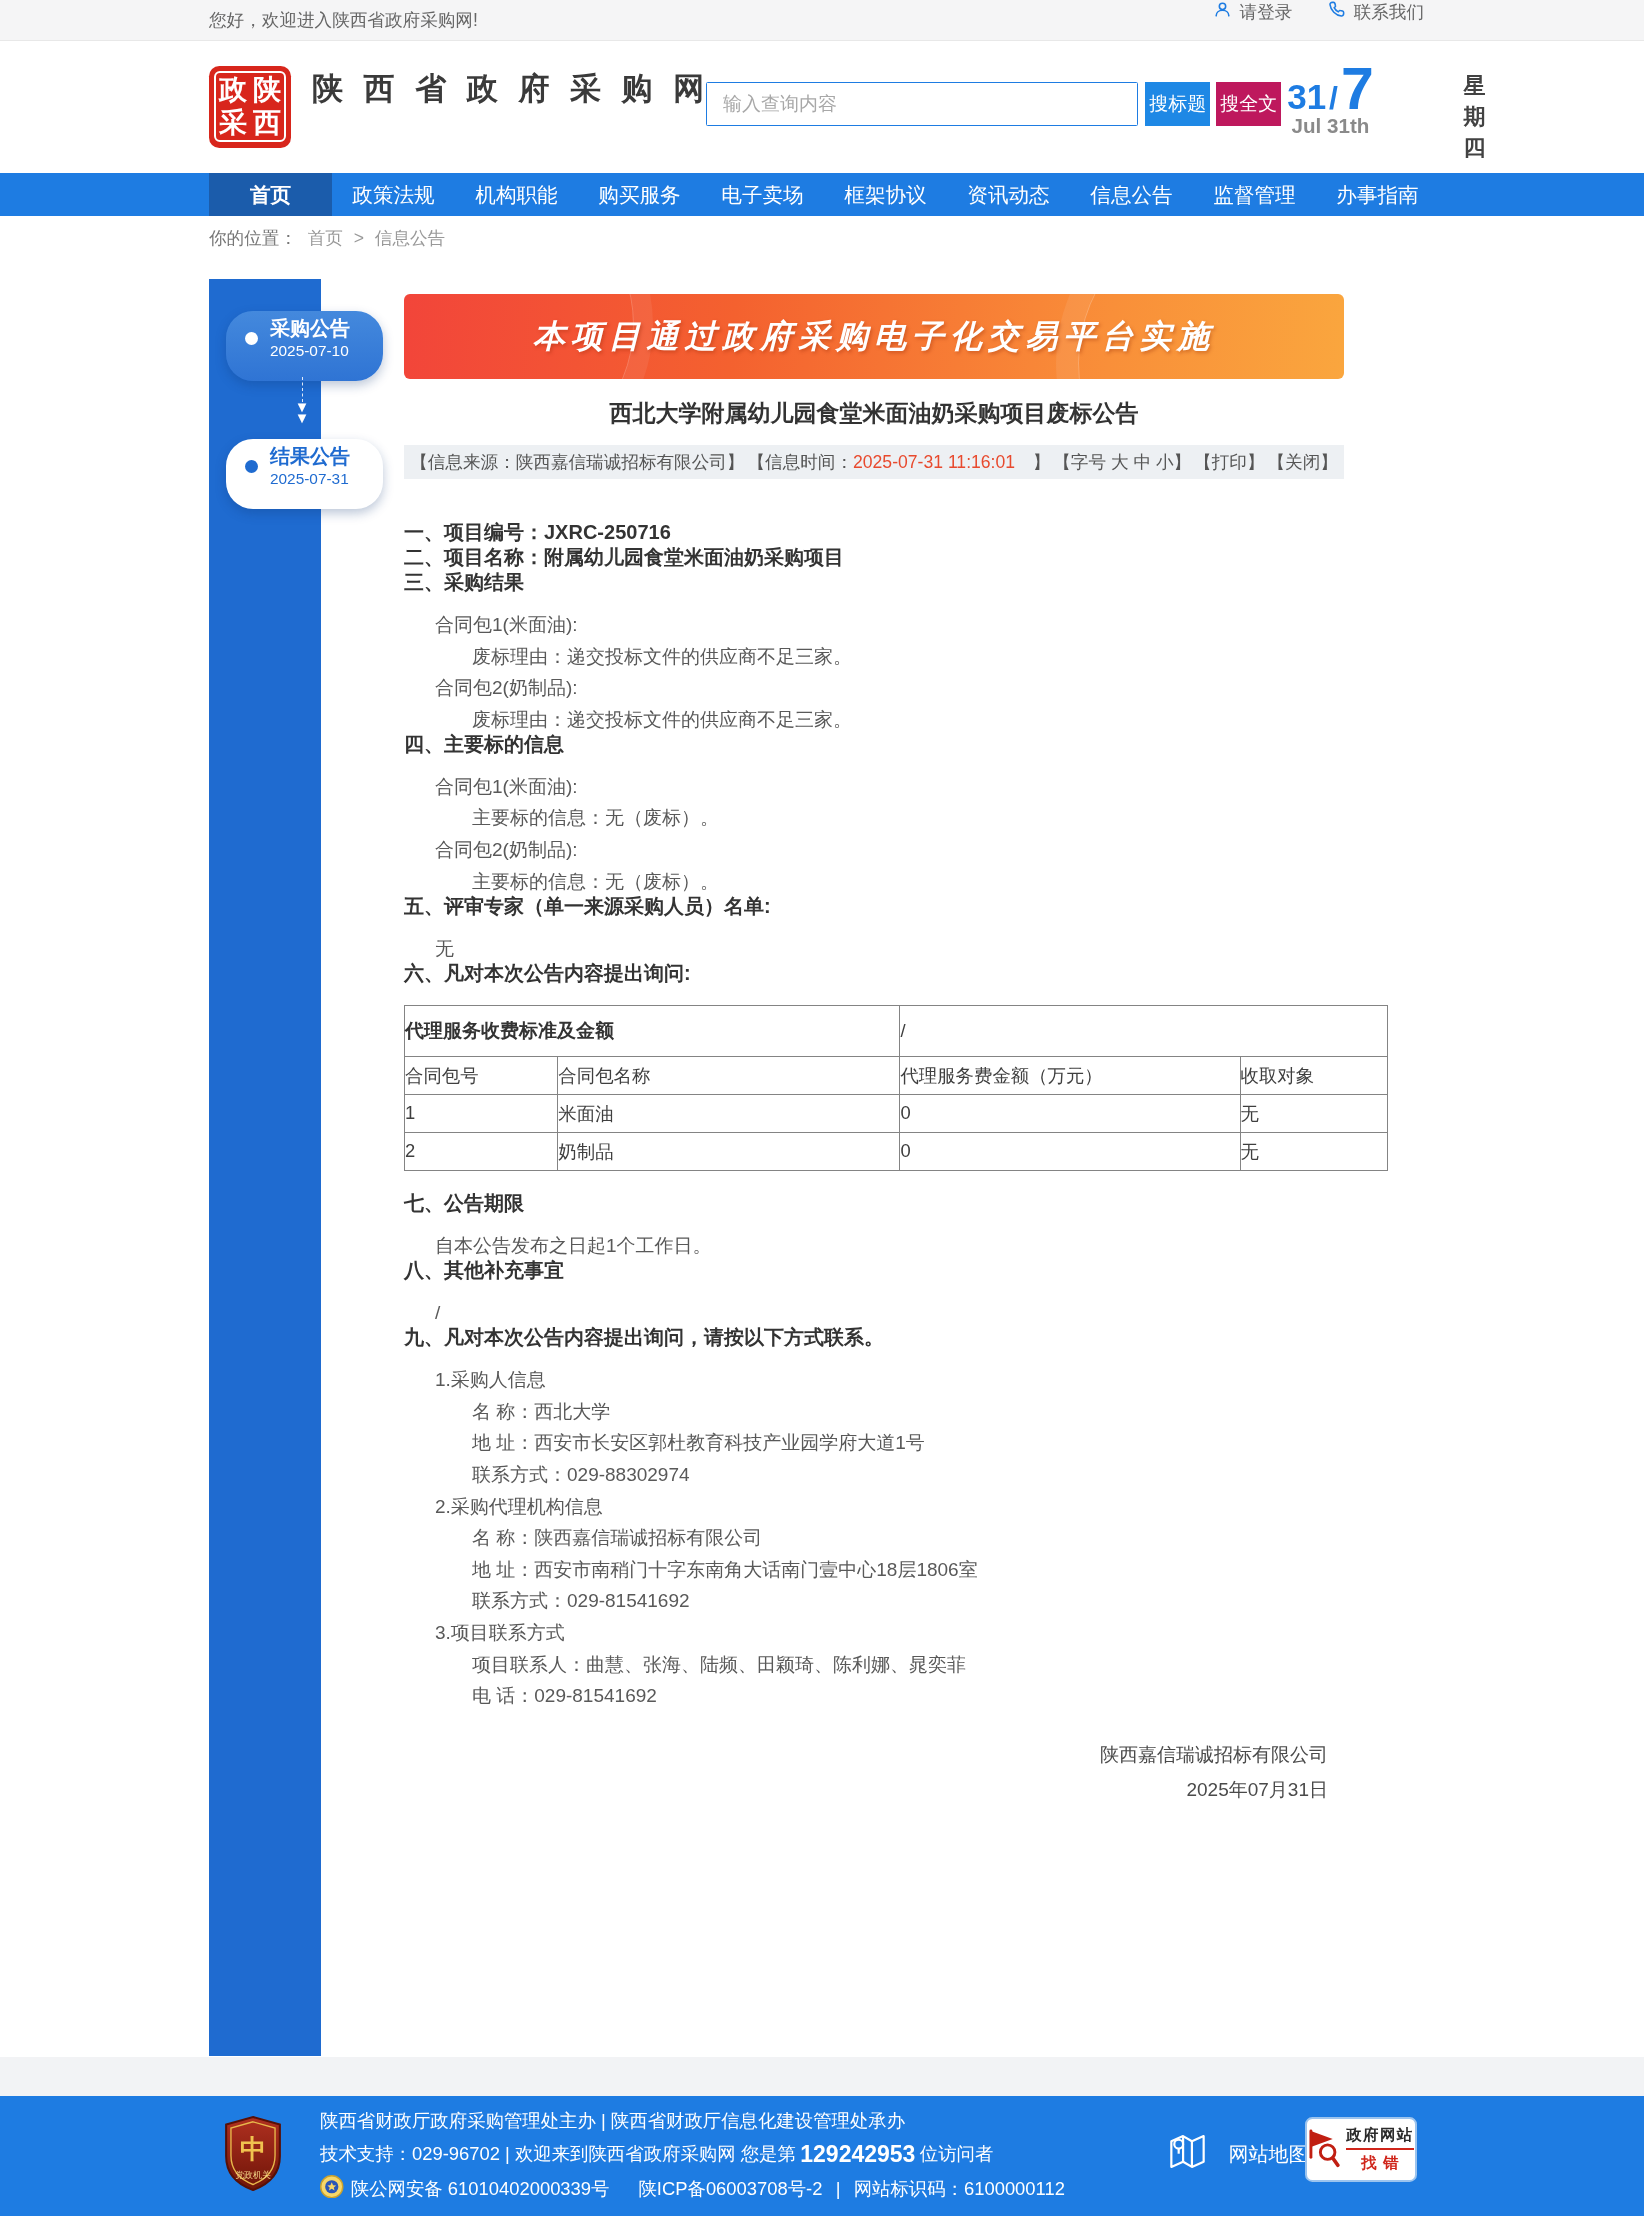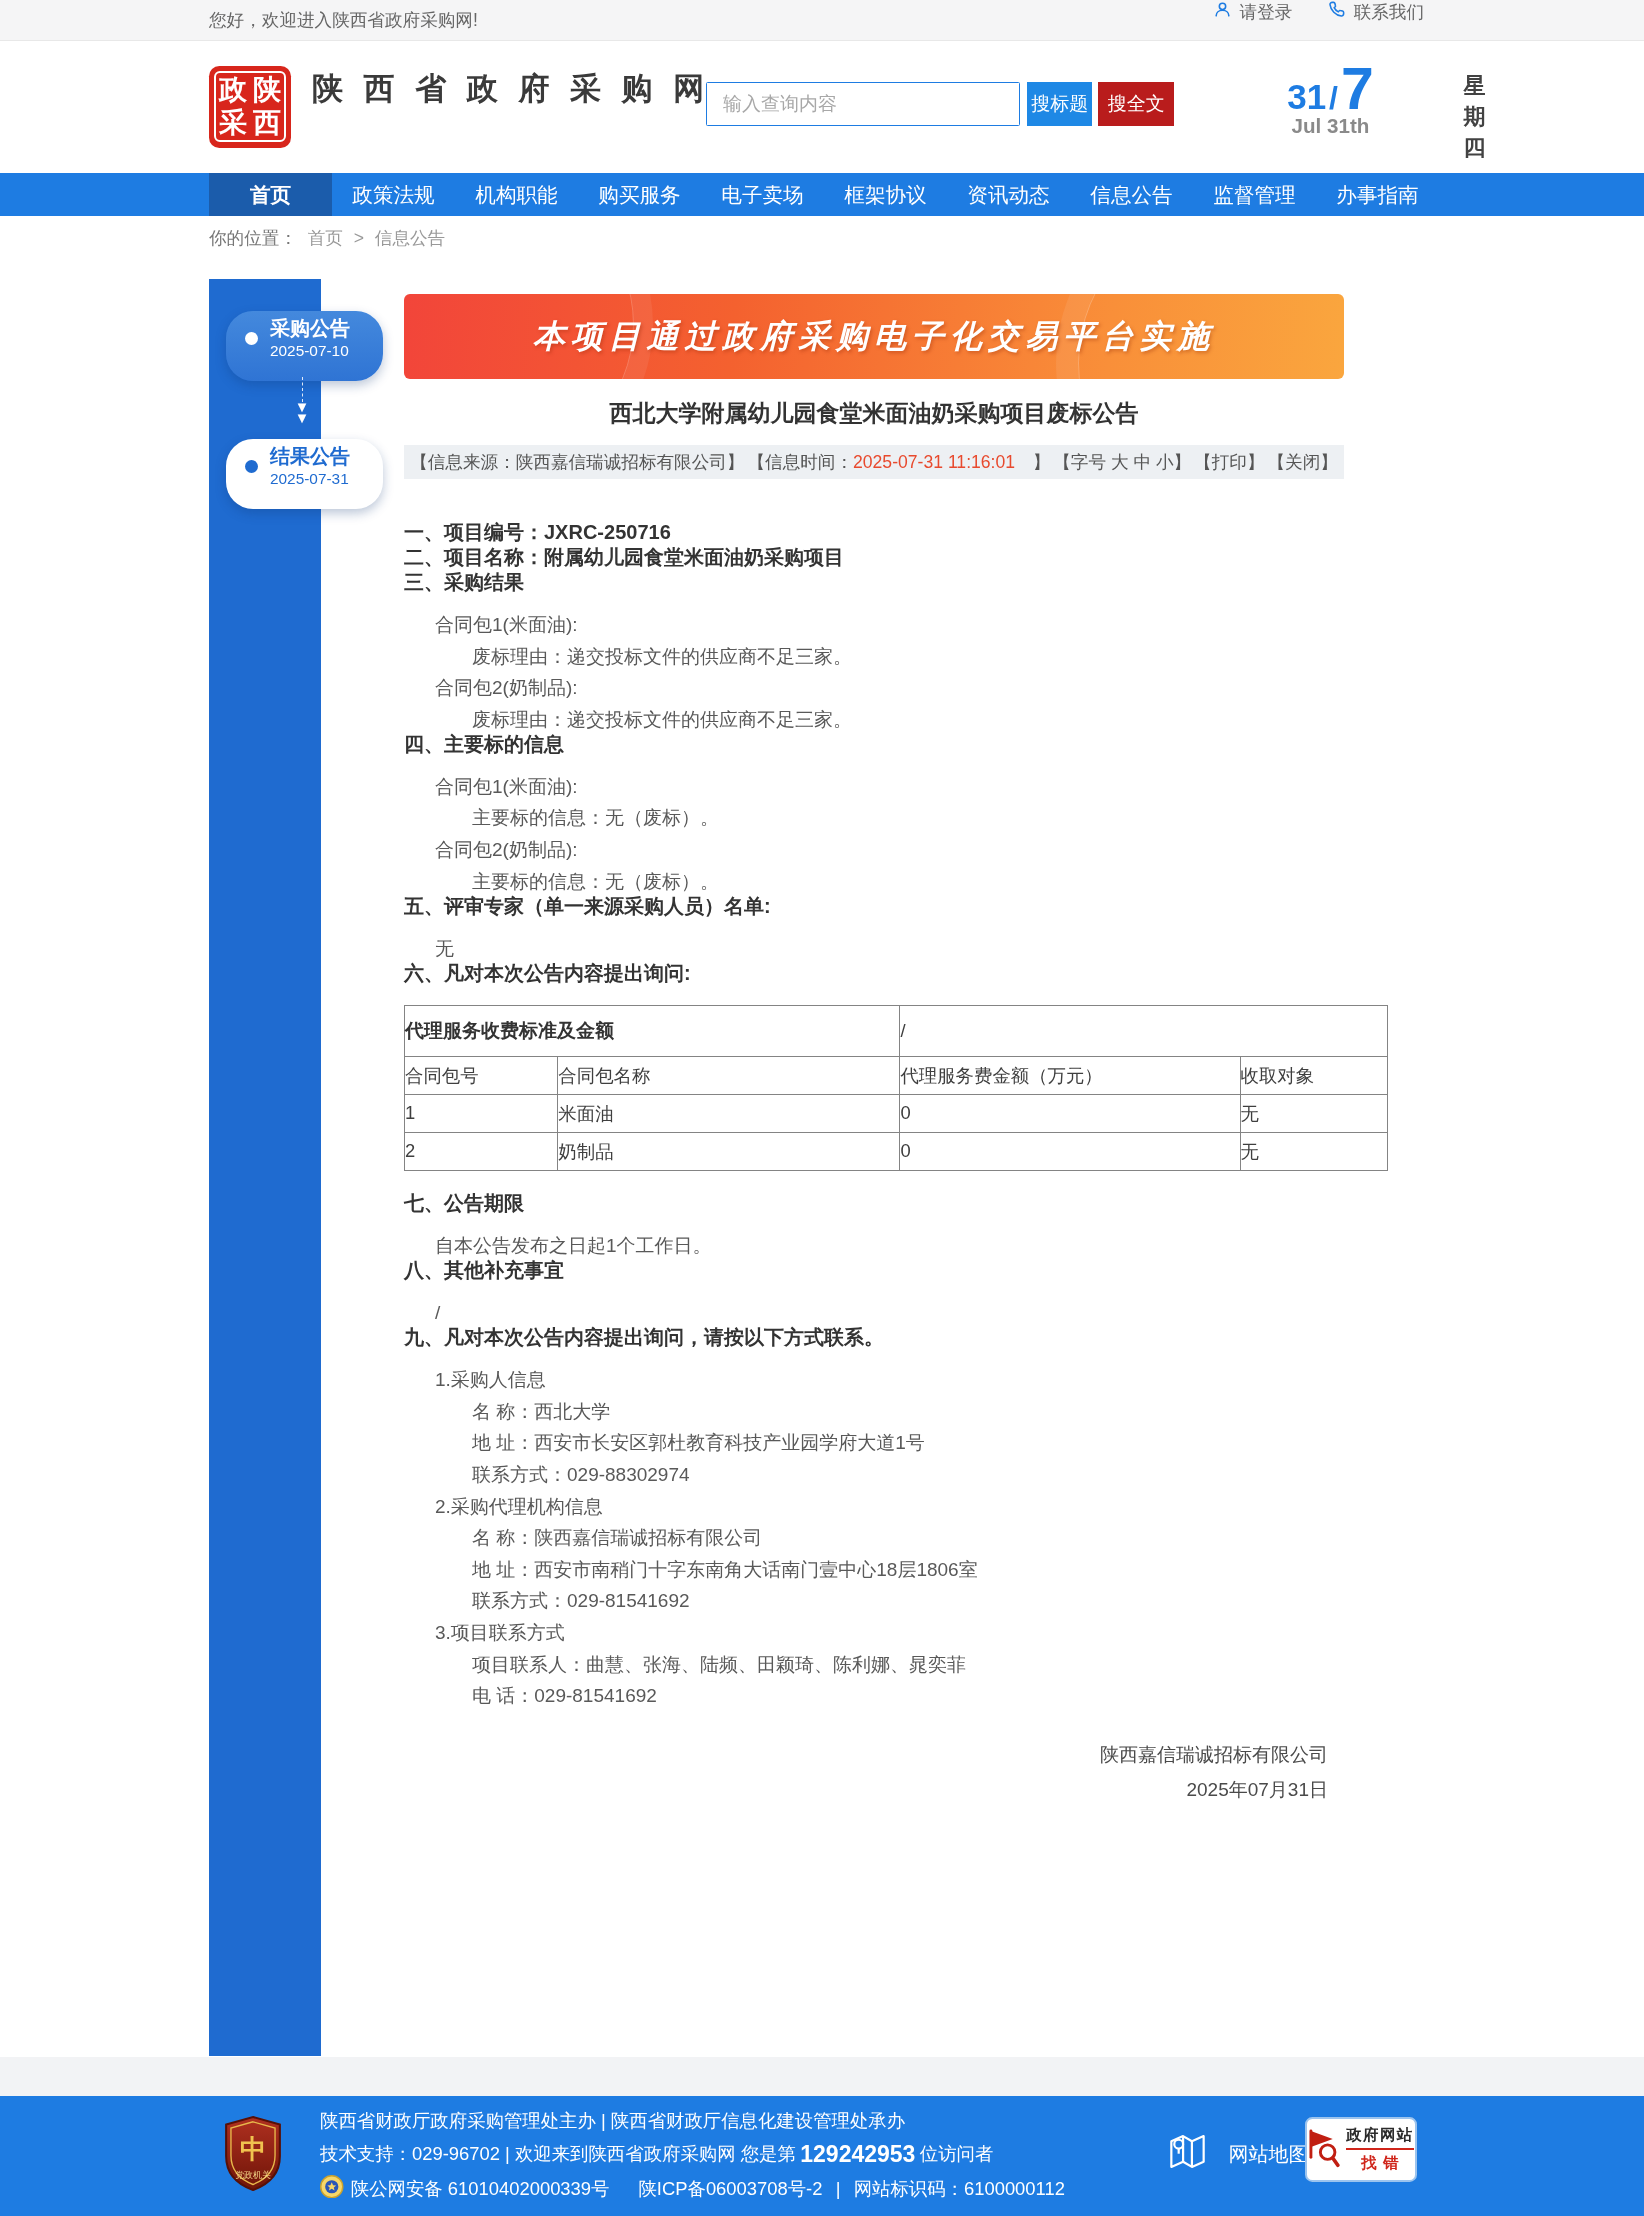--- a/index.html
+++ b/index.html
@@ -13,24 +13,24 @@
 .top-link { display:flex; align-items:center; gap:7.3px; font-size:17.6px; color:#666; cursor:pointer; }
 
 
 .header { position:absolute; left:0; top:42px; width:1644px; height:131px; background:#fff; }
 .logo-seal { position:absolute; left:209px; top:23.5px; width:82px; height:82px; background:#d8261c; border-radius:10.3px; padding:5.1px; }
 .logo-inner { width:100%; height:100%; border:2.2px solid #fff; border-radius:5.9px; display:grid; grid-template-columns:1fr 1fr; }
 .logo-inner span { display:flex; align-items:center; justify-content:center; color:#fff; font-size:28px; font-weight:bold; line-height:1; }
 .site-title { position:absolute; left:312px; top:26.4px; font-size:31px; font-weight:bold; color:#3a3a3a; letter-spacing:20.6px; white-space:nowrap; }
 .site-subtitle { position:absolute; left:312px; top:75px; font-size:25px; font-weight:bold; color:#3a3a3a; letter-spacing:9.5px; white-space:nowrap; }
 .search-area { position:absolute; left:706px; top:40px; display:flex; height:44px; }
-.search-input { width:314px; height:44px; border:1.5px solid #1e7ce2; border-radius:1.5px; padding:0 16px; font-size:19px; color:#333; outline:none; }
+.search-input { width:432px; height:44px; border:1.5px solid #1e7ce2; border-radius:1.5px; padding:0 16px; font-size:19px; color:#333; outline:none; }
 .search-input::placeholder { color:#a8a8a8; }
 .btn-title { margin-left:7.3px; width:65px; background:#1e88e5; color:#fff; font-size:19px; border:none; cursor:pointer; }
-.btn-full { margin-left:5.9px; width:76px; background:#b91c1c; color:#fff; font-size:19px; border:none; cursor:pointer; }
+.btn-full { margin-left:5.9px; width:65px; background:#be185d; color:#fff; font-size:19px; border:none; cursor:pointer; }
 .date-nums { position:absolute; left:1259px; top:13.2px; width:143px; text-align:center; color:#1e7ce2; white-space:nowrap; }
 .date-day { font-size:35px; font-weight:bold; }
 .date-sep { font-size:32px; font-weight:bold; margin:0 2.9px; }
 .date-month { font-size:59px; font-weight:bold; }
 .date-en { position:absolute; left:1259px; top:72px; width:143px; text-align:center; font-size:20.6px; font-weight:bold; color:#8a8a8a; }
 .weekday { position:absolute; left:1462px; top:28px; width:25px; font-size:22px; font-weight:bold; color:#424242; line-height:31px; word-break:break-all; text-align:center; }
 
 
 .navbar { position:absolute; left:0; top:173px; width:1644px; height:43px; background:#1e7ce2; }
 .nav-inner { position:absolute; left:209px; top:0; height:43px; display:flex; }

